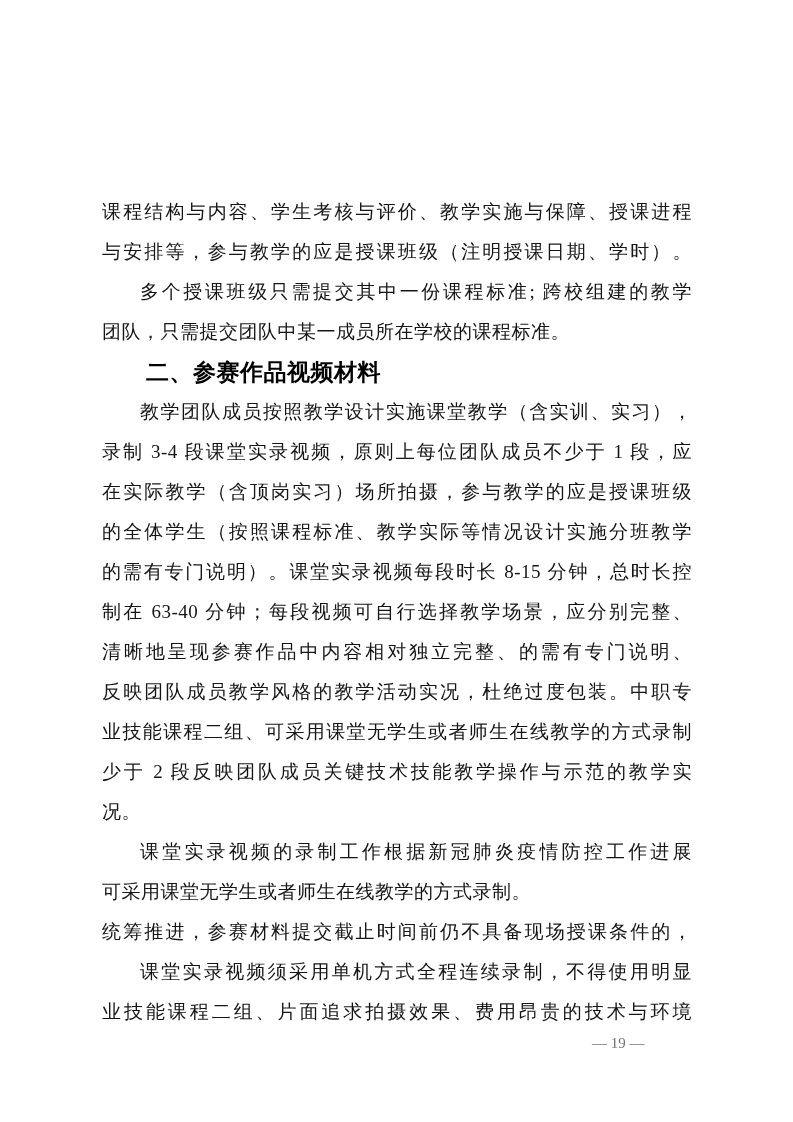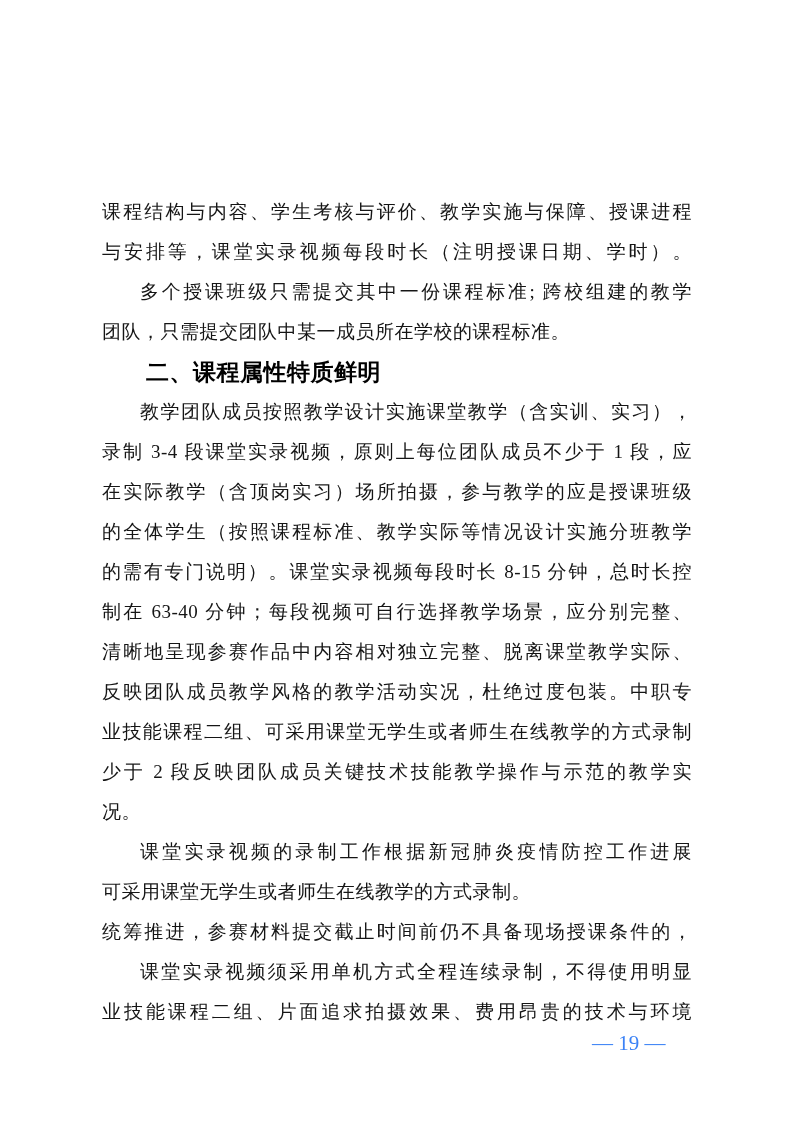--- a/index.html
+++ b/index.html
@@ -39,42 +39,42 @@
     text-indent: 44px;
     letter-spacing: 0.5px;
   }
   .page-number {
     position: absolute;
     left: 592px;
     top: 983px;
     width: 120px;
     height: 40px;
     line-height: 40px;
-    font-size: 21px;
-    color: #3b82f6;
+    font-size: 15px;
+    color: #737373;
     white-space: nowrap;
   }
 </style>
 </head>
 <body>
 
 <div class="page">
   <div class="text-block">
     <div class="line j">课程结构与内容、学生考核与评价、教学实施与保障、授课进程</div>
-    <div class="line j">与安排等，课堂实录视频每段时长（注明授课日期、学时）。</div>
+    <div class="line j">与安排等，参与教学的应是授课班级（注明授课日期、学时）。</div>
     <div class="line ind j">多个授课班级只需提交其中一份课程标准; 跨校组建的教学</div>
     <div class="line">团队，只需提交团队中某一成员所在学校的课程标准。</div>
-    <div class="line heading">二、课程属性特质鲜明</div>
+    <div class="line heading">二、参赛作品视频材料</div>
     <div class="line ind j">教学团队成员按照教学设计实施课堂教学（含实训、实习），</div>
     <div class="line j">录制 3-4 段课堂实录视频，原则上每位团队成员不少于 1 段，应</div>
     <div class="line j">在实际教学（含顶岗实习）场所拍摄，参与教学的应是授课班级</div>
     <div class="line j">的全体学生（按照课程标准、教学实际等情况设计实施分班教学</div>
     <div class="line j">的需有专门说明）。课堂实录视频每段时长 8-15 分钟，总时长控</div>
     <div class="line j">制在 63-40 分钟；每段视频可自行选择教学场景，应分别完整、</div>
-    <div class="line j">清晰地呈现参赛作品中内容相对独立完整、脱离课堂教学实际、</div>
+    <div class="line j">清晰地呈现参赛作品中内容相对独立完整、的需有专门说明、</div>
     <div class="line j">反映团队成员教学风格的教学活动实况，杜绝过度包装。中职专</div>
     <div class="line j">业技能课程二组、可采用课堂无学生或者师生在线教学的方式录制</div>
     <div class="line j">少于 2 段反映团队成员关键技术技能教学操作与示范的教学实</div>
     <div class="line">况。</div>
     <div class="line ind j">课堂实录视频的录制工作根据新冠肺炎疫情防控工作进展</div>
     <div class="line">可采用课堂无学生或者师生在线教学的方式录制。</div>
     <div class="line j">统筹推进，参赛材料提交截止时间前仍不具备现场授课条件的，</div>
     <div class="line ind j">课堂实录视频须采用单机方式全程连续录制，不得使用明显</div>
     <div class="line j">业技能课程二组、片面追求拍摄效果、费用昂贵的技术与环境</div>
   </div>

